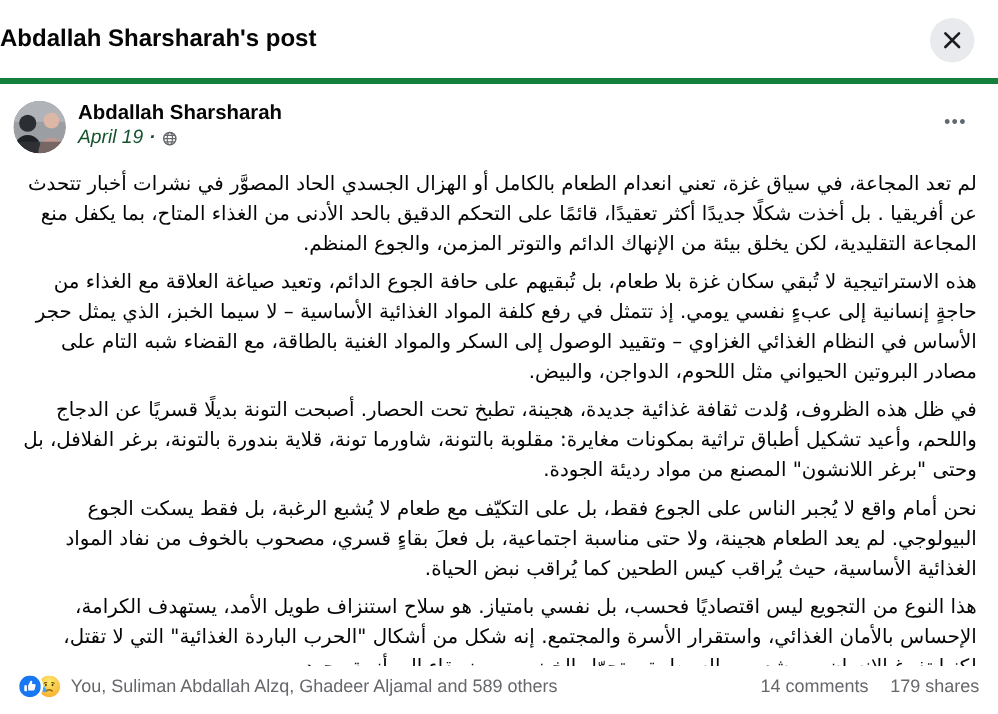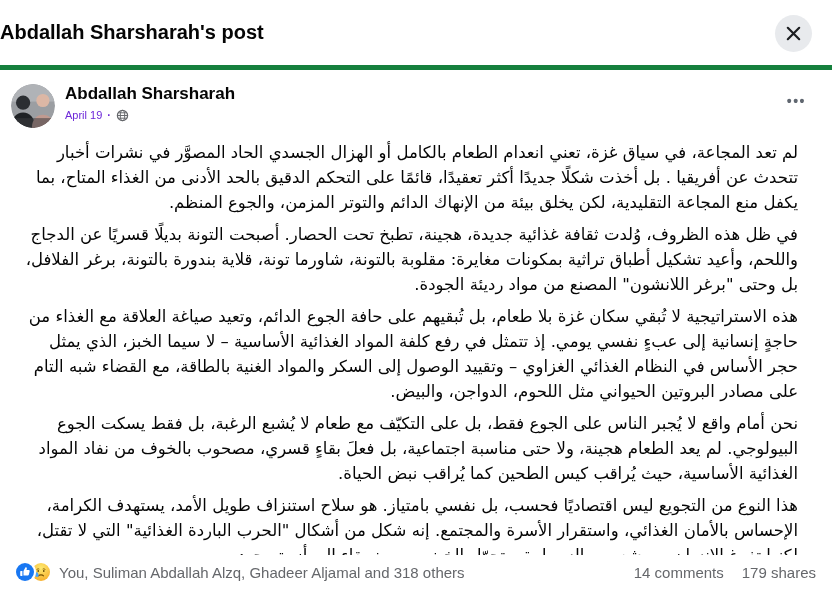--- a/index.html
+++ b/index.html
@@ -26,32 +26,32 @@
   .post-header {
     display:flex; align-items:flex-start; gap:10px;
     padding:14px 12px 6px 11px;
   }
   .avatar {
     width:44px; height:44px; border-radius:50%; overflow:hidden;
     flex:0 0 auto; cursor:pointer;
   }
   .author-block { display:flex; flex-direction:column; gap:2px; }
   .author-name { font-size:17px; font-weight:bold; color:#050505; text-decoration:none; cursor:pointer; line-height:20px; }
-  .meta-row { display:flex; align-items:center; gap:5px; color:#6d28d9; font-size:11px; line-height:18px; }
+  .meta-row { display:flex; align-items:center; gap:5px; color:#14532d; font-size:16px; line-height:18px;font-style:italic; }
   .meta-row .dot { font-weight:bold; }
   .globe { display:inline-flex; margin-top:1px; }
   .more-btn {
     margin-left:auto; background:none; border:none; cursor:pointer;
     color:#606770; font-size:14px; letter-spacing:1.5px; font-weight:bold;
     padding:8px 14px; align-self:flex-start; margin-top:4px; line-height:10px;
   }
   
   .post-body {
     direction:rtl; text-align:right;
-    padding:6px 34px 0 16px;
+    padding:6px 18px 0 16px;
     font-family:"DejaVu Sans",sans-serif;
     font-size:16.5px; line-height:25px; color:#050505;
     max-height:424px; overflow:hidden;
   }
   .post-body p { margin-bottom:7px; }
   
   .engagement {
     position:absolute; left:0; right:0; bottom:0;
     display:flex; align-items:center; justify-content:space-between;
     padding:6px 16px 12px 14px; background:#fff;
@@ -117,22 +117,22 @@
         </span>
       </div>
     </div>
     <button class="more-btn">
       <span>•••</span>
     </button>
   </div>
 
   <div class="post-body">
     <p>لم تعد المجاعة، في سياق غزة، تعني انعدام الطعام بالكامل أو الهزال الجسدي الحاد المصوَّر في نشرات أخبار تتحدث عن أفريقيا . بل أخذت شكلًا جديدًا أكثر تعقيدًا، قائمًا على التحكم الدقيق بالحد الأدنى من الغذاء المتاح، بما يكفل منع المجاعة التقليدية، لكن يخلق بيئة من الإنهاك الدائم والتوتر المزمن، والجوع المنظم.</p>
+    <p>هذه الاستراتيجية لا تُبقي سكان غزة بلا طعام، بل تُبقيهم على حافة الجوع الدائم، وتعيد صياغة العلاقة مع الغذاء من حاجةٍ إنسانية إلى عبءٍ نفسي يومي. إذ تتمثل في رفع كلفة المواد الغذائية الأساسية – لا سيما الخبز، الذي يمثل حجر الأساس في النظام الغذائي الغزاوي – وتقييد الوصول إلى السكر والمواد الغنية بالطاقة، مع القضاء شبه التام على مصادر البروتين الحيواني مثل اللحوم، الدواجن، والبيض.</p>
     <p>في ظل هذه الظروف، وُلدت ثقافة غذائية جديدة، هجينة، تطبخ تحت الحصار. أصبحت التونة بديلًا قسريًا عن الدجاج واللحم، وأعيد تشكيل أطباق تراثية بمكونات مغايرة: مقلوبة بالتونة، شاورما تونة، قلاية بندورة بالتونة، برغر الفلافل، بل وحتى "برغر اللانشون" المصنع من مواد رديئة الجودة.</p>
-    <p>هذه الاستراتيجية لا تُبقي سكان غزة بلا طعام، بل تُبقيهم على حافة الجوع الدائم، وتعيد صياغة العلاقة مع الغذاء من حاجةٍ إنسانية إلى عبءٍ نفسي يومي. إذ تتمثل في رفع كلفة المواد الغذائية الأساسية – لا سيما الخبز، الذي يمثل حجر الأساس في النظام الغذائي الغزاوي – وتقييد الوصول إلى السكر والمواد الغنية بالطاقة، مع القضاء شبه التام على مصادر البروتين الحيواني مثل اللحوم، الدواجن، والبيض.</p>
     <p>نحن أمام واقع لا يُجبر الناس على الجوع فقط، بل على التكيّف مع طعام لا يُشبع الرغبة، بل فقط يسكت الجوع البيولوجي. لم يعد الطعام هجينة، ولا حتى مناسبة اجتماعية، بل فعلَ بقاءٍ قسري، مصحوب بالخوف من نفاد المواد الغذائية الأساسية، حيث يُراقب كيس الطحين كما يُراقب نبض الحياة.</p>
     <p>هذا النوع من التجويع ليس اقتصاديًا فحسب، بل نفسي بامتياز. هو سلاح استنزاف طويل الأمد، يستهدف الكرامة، الإحساس بالأمان الغذائي، واستقرار الأسرة والمجتمع. إنه شكل من أشكال "الحرب الباردة الغذائية" التي لا تقتل، لكنها تفرغ الإنسان من شعوره بالسيطرة، وتحوّل الخبز من رمز بقاء إلى أزمة وجود.</p>
   </div>
 
   <div class="engagement">
     <div class="reactions-left">
       <span class="reaction-pile">
         <span class="reaction-badge like">
           <svg width="18" height="18" viewBox="0 0 20 20">
             <circle cx="10" cy="10" r="10" fill="#1877F2"></circle>
@@ -149,21 +149,21 @@
             </defs>
             <circle cx="10" cy="10" r="10" fill="url(#sadg)"></circle>
             <path d="M5.4 7.2c.5-.8 1.5-1 2.3-.6 M14.6 7.2c-.5-.8-1.5-1-2.3-.6" stroke="#795300" stroke-width="1" fill="none" stroke-linecap="round"></path>
             <ellipse cx="6.9" cy="8.8" rx=".85" ry="1.15" fill="#5a3e00"></ellipse>
             <ellipse cx="13.1" cy="8.8" rx=".85" ry="1.15" fill="#5a3e00"></ellipse>
             <path d="M7.2 14.3c1.2-1.5 4.4-1.5 5.6 0" stroke="#795300" stroke-width="1.2" fill="none" stroke-linecap="round"></path>
             <path d="M5.5 9.8c-1.1 1.7-1.9 2.8-1.9 3.9 0 1 .85 1.8 1.9 1.8s1.9-.8 1.9-1.8c0-1.1-.8-2.2-1.9-3.9z" fill="#46A2FF"></path>
           </svg>
         </span>
       </span>
-      <span>You, Suliman Abdallah Alzq, Ghadeer Aljamal and 318 others</span>
+      <span>You, Suliman Abdallah Alzq, Ghadeer Aljamal and 589 others</span>
     </div>
     <div class="counts">
       <span>14 comments</span>
       <span>179 shares</span>
     </div>
   </div>
 
 </div>
 
 </body></html>

